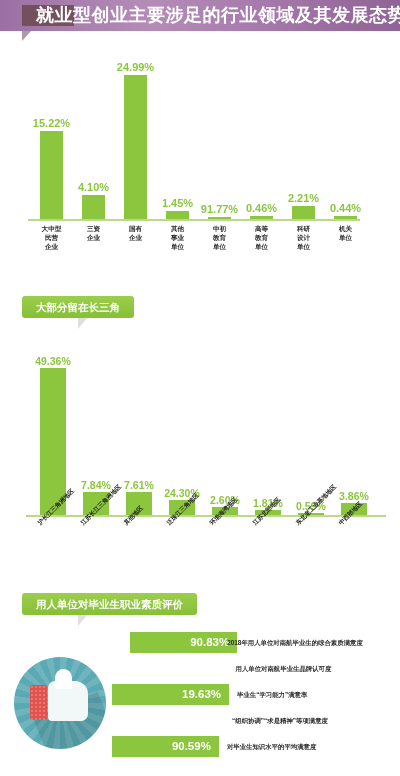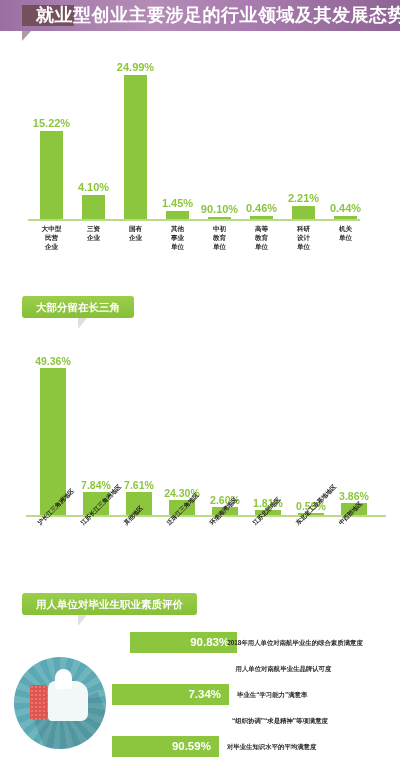--- a/index.html
+++ b/index.html
@@ -145,21 +145,21 @@
         <div>企业</div>
       </div>
       <div class="c1-bar" style="left: 166px; width: 23px; height: 8.36538px; top: 174.635px; position: absolute; background: rgb(140, 198, 62);"></div>
       <div class="c1-val" style="left: 156px; width: 43px; top: 160.635px;">1.45%</div>
       <div class="c1-lab" style="left: 156px; width: 43px;">
         <div>其他</div>
         <div>事业</div>
         <div>单位</div>
       </div>
       <div class="c1-bar" style="left: 208px; width: 23px; height: 2px; top: 181px; position: absolute; background: rgb(140, 198, 62);"></div>
-      <div class="c1-val" style="left: 198px; width: 43px; top: 167px;">90.10%</div>
+      <div class="c1-val" style="left: 198px; width: 43px; top: 167px;">91.77%</div>
       <div class="c1-lab" style="left: 198px; width: 43px;">
         <div>中初</div>
         <div>教育</div>
         <div>单位</div>
       </div>
       <div class="c1-bar" style="left: 250px; width: 23px; height: 2.65385px; top: 180.346px; position: absolute; background: rgb(140, 198, 62);"></div>
       <div class="c1-val" style="left: 240px; width: 43px; top: 166.346px;">0.46%</div>
       <div class="c1-lab" style="left: 240px; width: 43px;">
         <div>高等</div>
         <div>教育</div>
@@ -228,21 +228,21 @@
   </div>
   <div id="c3">
       <div class="h-row" style="top: 4px; width: 280px;">
         <div class="h-bar" style="width: 107.179px; background: rgb(140, 198, 62); margin-left: 18px;">90.83%</div>
         <div class="h-desc" style="left: 115.179px;">2018年用人单位对南航毕业生的综合素质满意度</div>
       </div>
       <div class="h-row" style="top: 30px; width: 280px;">
         <div class="h-desc" style="left: 123.522px;">用人单位对南航毕业生品牌认可度</div>
       </div>
       <div class="h-row" style="top: 56px; width: 280px;">
-        <div class="h-bar" style="width: 117.044px; background: rgb(140, 198, 62);">7.34%</div>
+        <div class="h-bar" style="width: 117.044px; background: rgb(140, 198, 62);">19.63%</div>
         <div class="h-desc" style="left: 125.044px;">毕业生“学习能力”满意率</div>
       </div>
       <div class="h-row" style="top: 82px; width: 280px;">
         <div class="h-desc" style="left: 120.1px;">“组织协调”“求是精神”等项满意度</div>
       </div>
       <div class="h-row" style="top: 108px; width: 280px;">
         <div class="h-bar" style="width: 106.896px; background: rgb(140, 198, 62);">90.59%</div>
         <div class="h-desc" style="left: 114.896px;">对毕业生知识水平的平均满意度</div>
       </div>
     </div>

